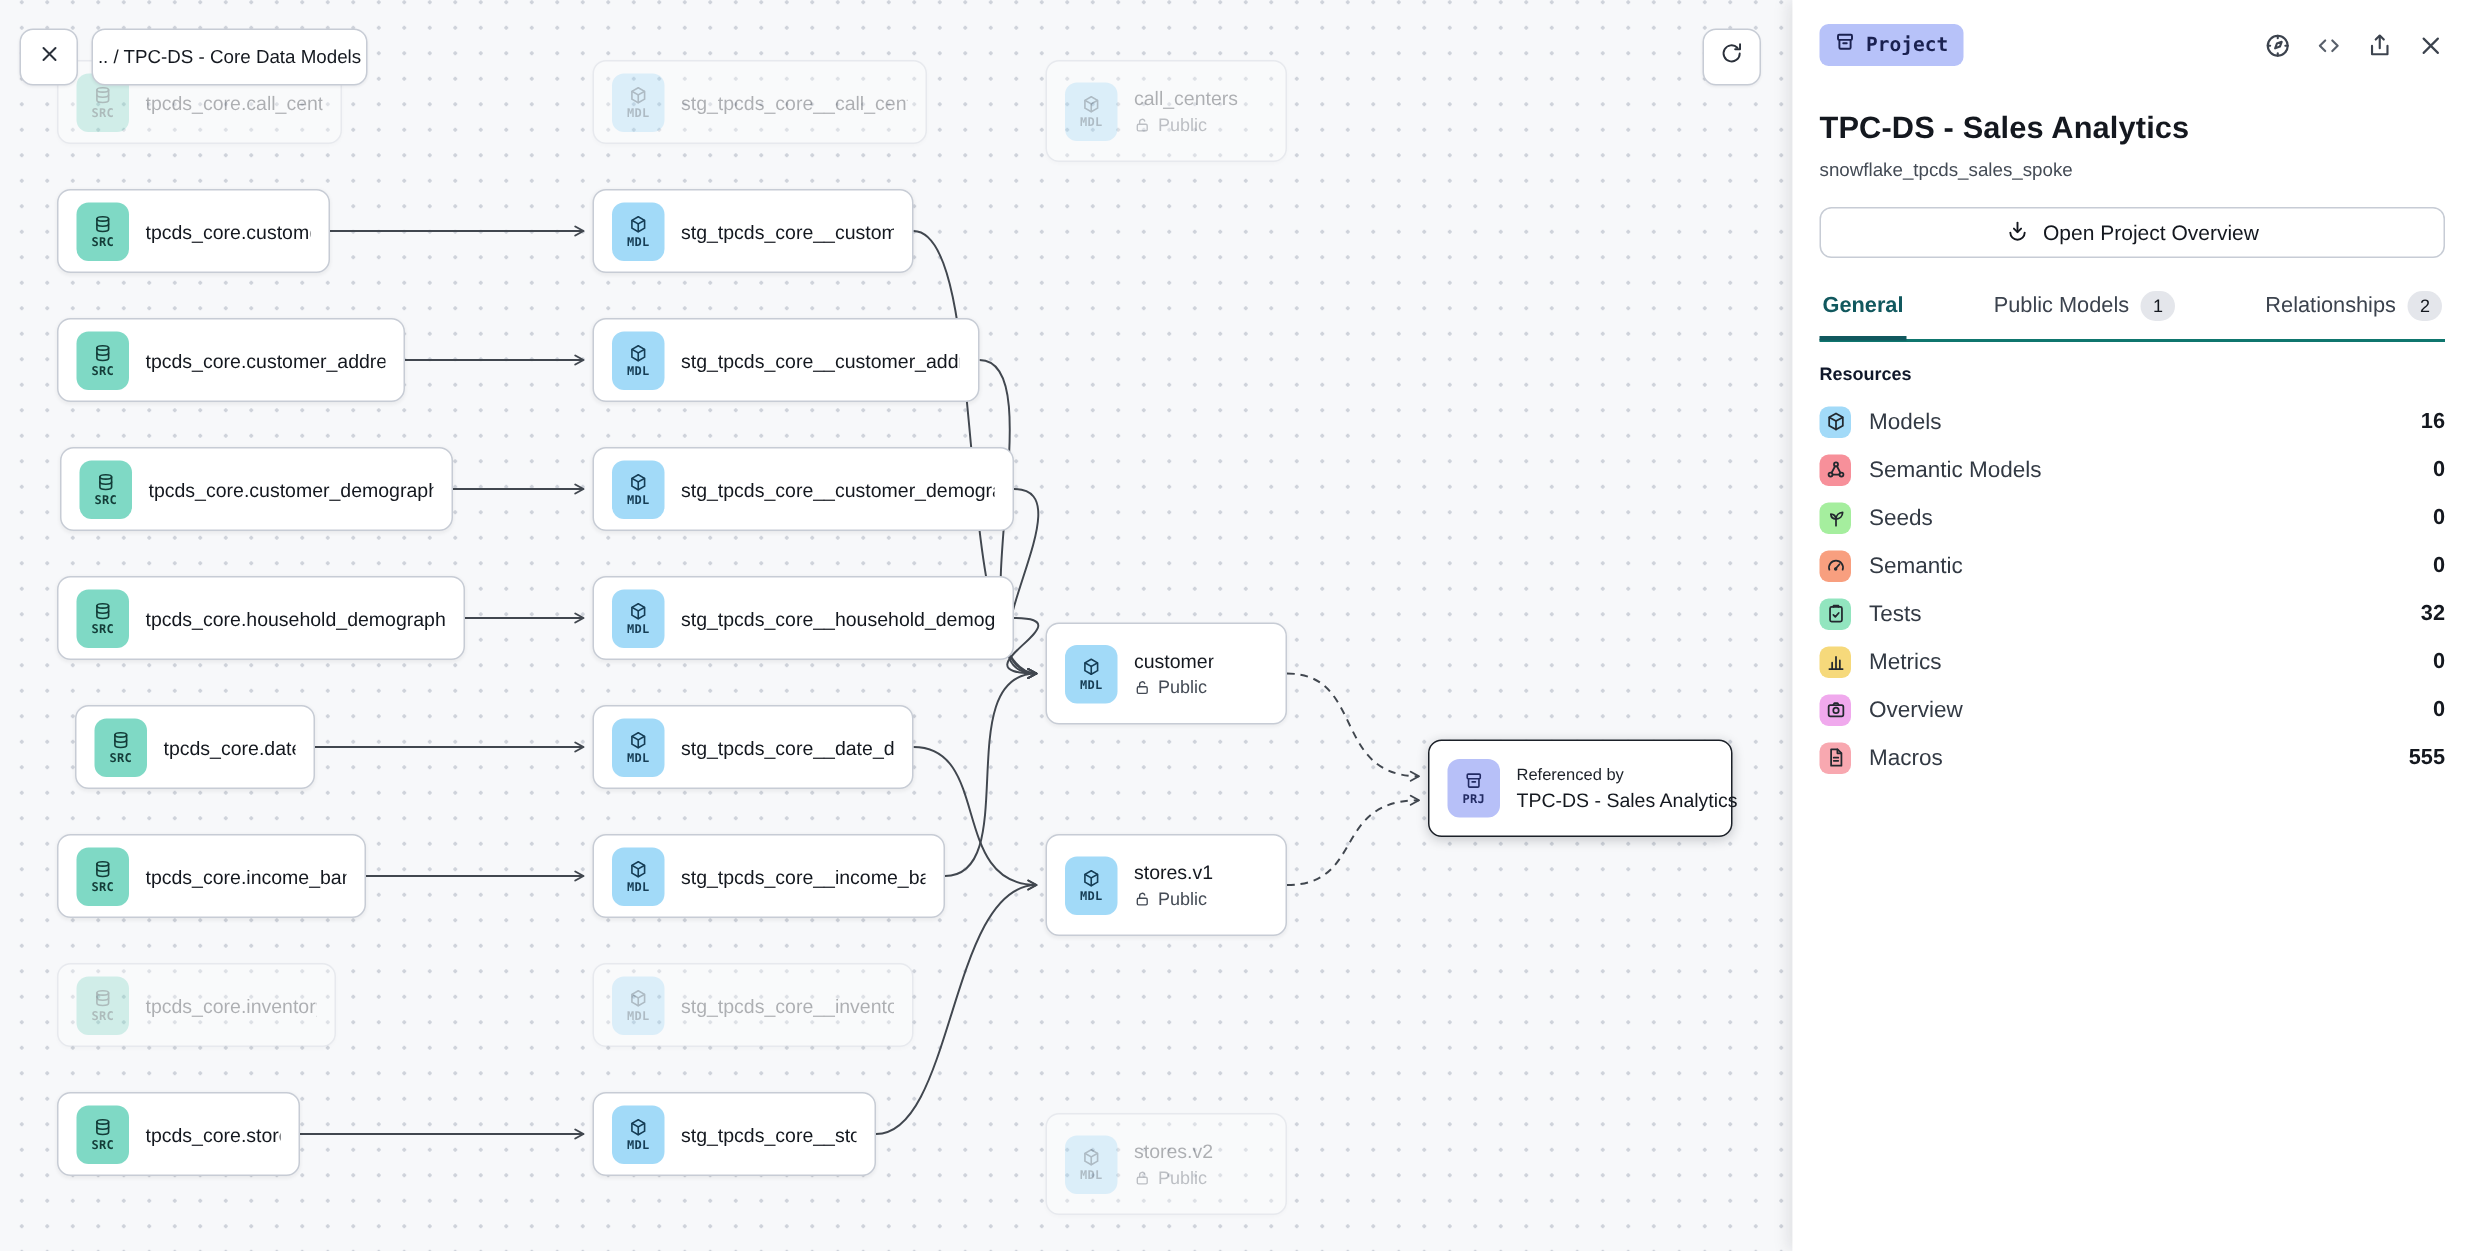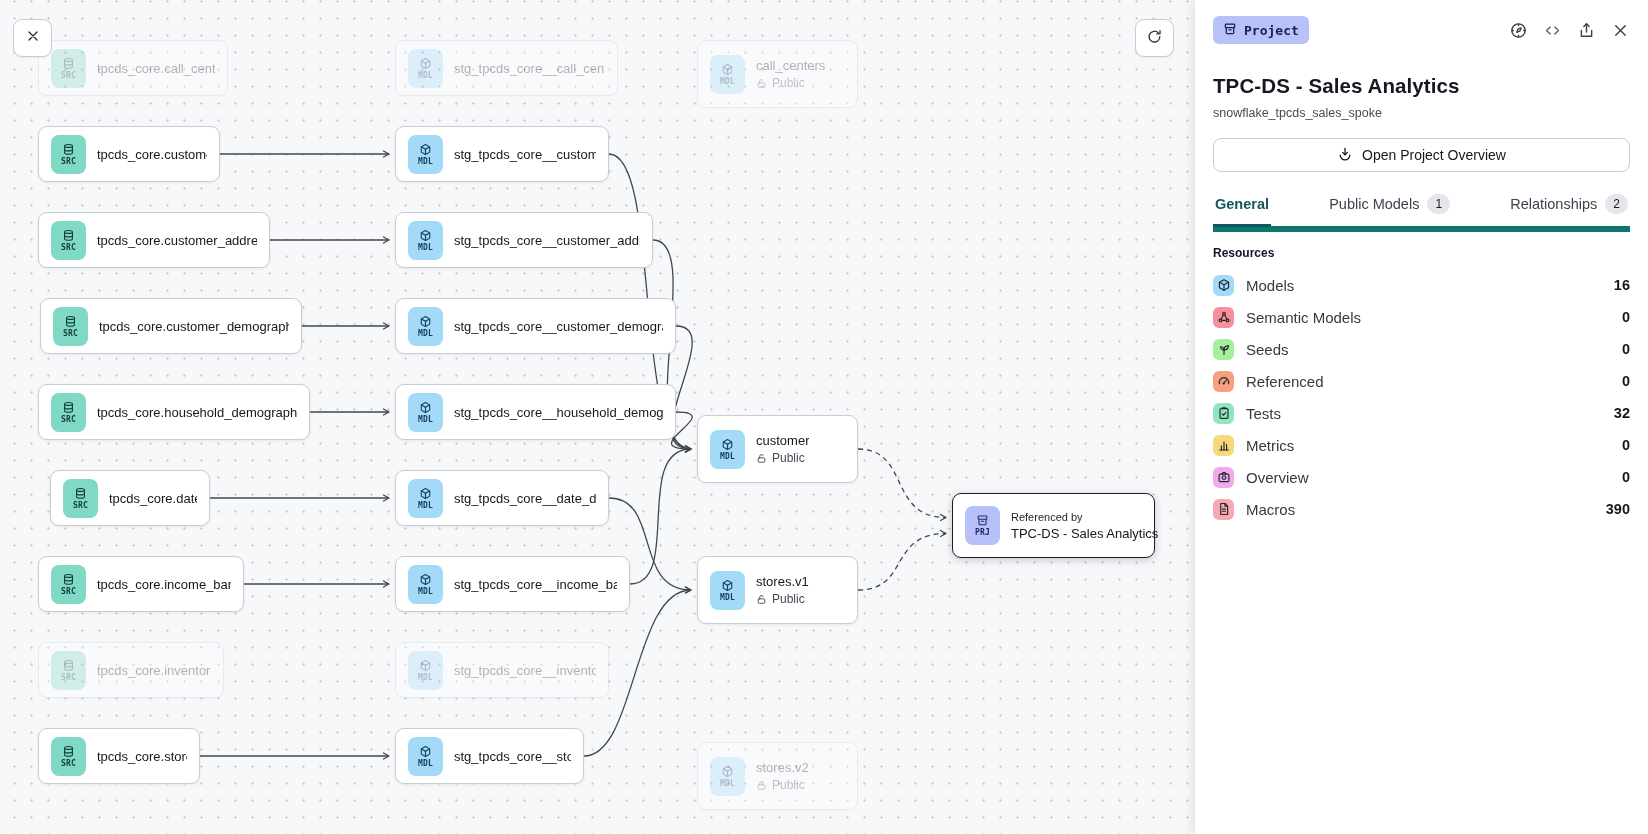--- a/index.html
+++ b/index.html
@@ -74,21 +74,21 @@
   #panel-header-icons { display:flex; align-items:center; gap:15px; color:#3c434e; }
   #panel-header-icons .hicon { cursor:pointer; display:flex; }
   #panel-title { margin-top:30px; font-size:20.5px; font-weight:bold; letter-spacing:.1px; }
   #panel-subtitle { margin-top:8px; font-size:12.5px; color:#444b55; }
   #overview-button {
     margin-top:18px; width:100%; height:34px; background:#fff;
     border:1px solid #c7ccd5; border-radius:8px;
     display:flex; align-items:center; justify-content:center; gap:9px;
     font-size:14px; color:#14181f; cursor:pointer; font-family:"Liberation Sans", sans-serif;
   }
-  #tabs { margin-top:22px; display:flex; justify-content:space-between; border-bottom:6px solid #0f766e; }
+  #tabs { margin-top:22px; display:flex; justify-content:space-between; border-bottom:2px solid #0f766e; }
   .tab {
     display:flex; align-items:center; gap:8px; padding:0 2px 10px 2px;
     font-size:14.5px; color:#3c434e; cursor:pointer; border-bottom:3px solid transparent; margin-bottom:-1px;
   }
   .tab.active { color:#11585e; font-weight:bold; border-bottom-color:#11585e; }
   .tab-pill {
     background:#e4e6eb; color:#14181f; font-size:12px; line-height:1;
     padding:4px 8px; border-radius:10px;
   }
   #resources-heading { margin-top:14px; font-size:12px; font-weight:bold; color:#0f172a; }
@@ -433,20 +433,21 @@
         </div>
       </div>
   </div>
 
   <div id="toolbar">
     <div class="chip" id="close-chip">
         <span><svg width="16" height="16" viewBox="0 0 24 24" fill="none" stroke="currentColor" stroke-width="2" stroke-linecap="round" stroke-linejoin="round">
             <path d="M6 6l12 12M18 6L6 18"></path>
           </svg></span>
       </div>
+    <div class="chip" id="breadcrumb-chip">.. / TPC-DS - Core Data Models</div>
     <div class="chip" id="refresh-chip">
         <span><svg width="17" height="17" viewBox="0 0 24 24" fill="none" stroke="currentColor" stroke-width="1.8" stroke-linecap="round" stroke-linejoin="round">
             <path d="M19.5 12.2a7.6 7.6 0 1 1-2.2-5.4"></path>
             <path d="M19.8 3.6v4.6h-4.6"></path>
           </svg></span>
       </div>
   </div>
 
   <div id="panel">
     <div id="panel-header">
@@ -549,21 +550,21 @@
           <span class="res-count">0</span>
         </div>
         <div class="res-row">
           <span class="res-icon" style="background: rgb(248, 159, 127);">
             <svg width="14" height="14" viewBox="0 0 24 24" fill="none" stroke="currentColor" stroke-width="2" stroke-linecap="round" stroke-linejoin="round">
               <path d="M4.4 16.8a8 8 0 1 1 15.2 0"></path>
               <path d="M11.6 15.6l4.4-5"></path>
               <circle cx="11.6" cy="16" r="1"></circle>
             </svg>
           </span>
-          <span class="res-label">Referenced</span>
+          <span class="res-label">Semantic</span>
           <span class="res-count">0</span>
         </div>
         <div class="res-row">
           <span class="res-icon" style="background: rgb(146, 229, 191);">
             <svg width="14" height="14" viewBox="0 0 24 24" fill="none" stroke="currentColor" stroke-width="2" stroke-linecap="round" stroke-linejoin="round">
               <rect x="5.2" y="4.4" width="13.6" height="16.8" rx="1.8"></rect>
               <path d="M9.2 4.4V3h5.6v1.4"></path>
               <path d="M9 13.6l2.2 2.2 3.9-4.4"></path>
             </svg>
           </span>
@@ -593,17 +594,17 @@
         </div>
         <div class="res-row">
           <span class="res-icon" style="background: rgb(248, 168, 176);">
             <svg width="14" height="14" viewBox="0 0 24 24" fill="none" stroke="currentColor" stroke-width="2" stroke-linecap="round" stroke-linejoin="round">
               <path d="M6.4 2.6h7.4l4.4 4.4v14.4H6.4V2.6z"></path>
               <path d="M13.6 2.8v4.4h4.4"></path>
               <path d="M9.4 12.2h5.2M9.4 15.8h5.2"></path>
             </svg>
           </span>
           <span class="res-label">Macros</span>
-          <span class="res-count">390</span>
+          <span class="res-count">555</span>
         </div>
       </div>
   </div>
 </div>
 
 </body></html>

